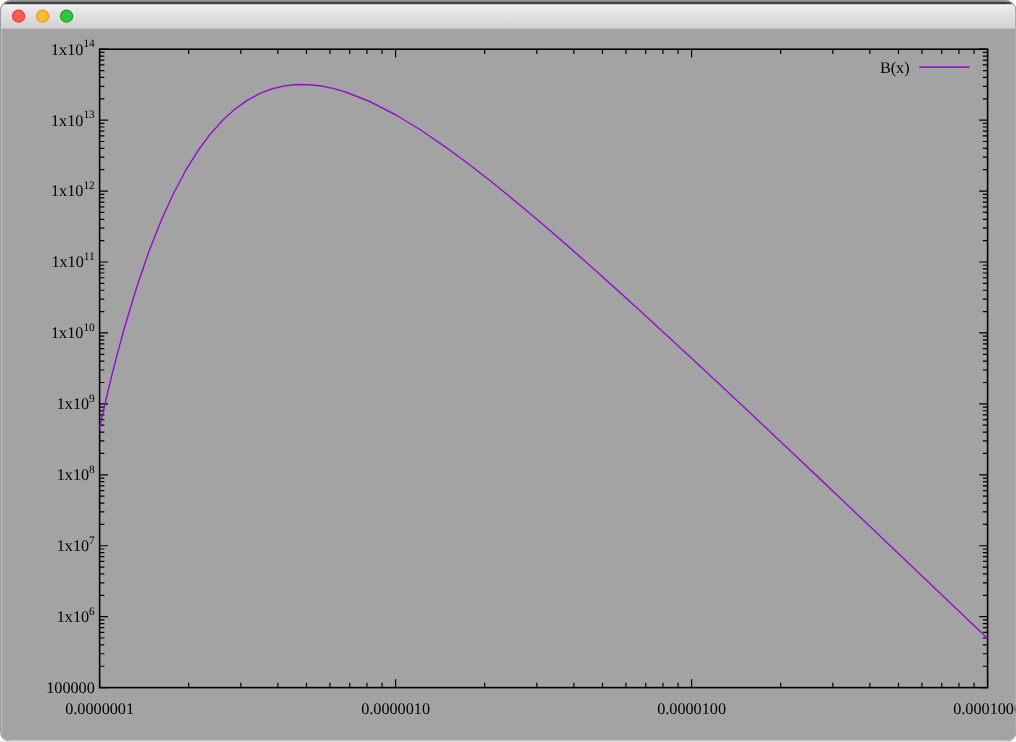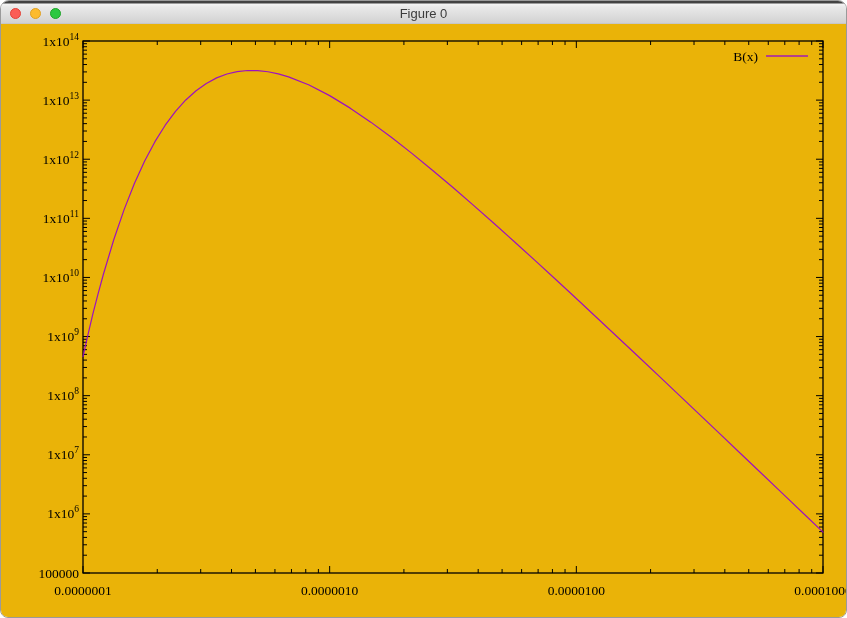--- a/index.html
+++ b/index.html
@@ -8,34 +8,33 @@
   .titlebar{position:relative;height:23px;
     background:linear-gradient(#424242 0px,#424242 2px,#f4f4f4 3px,#e9e9e9 6px,#d2d2d2 22px,#bcbcbc 23px);
     border-bottom:1px solid #a9a9a9;}
   .titlebar .title{position:absolute;left:0;right:0;top:4px;text-align:center;
     font-size:13px;color:#3c3c3c;line-height:18px;}
   .lights{position:absolute;left:9px;top:7px;display:flex;gap:9px;}
   .light{width:11px;height:11px;border-radius:50%;display:inline-block;box-sizing:border-box;}
   .light.red{background:#fb5d56;border:1px solid #e24238;}
   .light.yellow{background:#fcbb2f;border:1px solid #dfa023;}
   .light.green{background:#2bc840;border:1px solid #1fa328;}
-  .content{position:absolute;top:23px;left:0;right:0;bottom:0;background:#eab308;}
+  .content{position:absolute;top:23px;left:0;right:0;bottom:0;background:#a3a3a3;}
   svg text{font-family:"Liberation Serif","DejaVu Serif",serif;fill:#000000;}
 </style>
 </head>
 <body>
 
 <div class="window">
   <div class="titlebar">
     <div class="lights">
       <span class="light red"></span>
       <span class="light yellow"></span>
       <span class="light green"></span>
     </div>
-    <span class="title">Figure 0</span>
   </div>
   <div class="content">
     <svg id="plot" width="847" height="595" viewBox="0 23 847 595">
         <rect x="82" y="40" width="740" height="532" fill="none" stroke="#000000" stroke-width="1.3"></rect>
         <path d="M82,572V565M82,40V47M328.66666666666663,572V565M328.66666666666663,40V47M575.3333333333333,572V565M575.3333333333333,40V47M822,572V565M822,40V47M156.25406559711536,572V568M156.25406559711536,40V44M199.6899094975168,572V568M199.6899094975168,40V44M230.50813119423074,572V568M230.50813119423074,40V44M254.4126010695513,572V568M254.4126010695513,40V44M273.94397509463215,572V568M273.94397509463215,40V44M290.45751653685,572V568M290.45751653685,40V44M304.7621967913461,572V568M304.7621967913461,40V44M317.3798189950336,572V568M317.3798189950336,40V44M402.92073226378204,572V568M402.92073226378204,40V44M446.3565761641835,572V568M446.3565761641835,40V44M477.1747978608974,572V568M477.1747978608974,40V44M501.079267736218,572V568M501.079267736218,40V44M520.6106417612989,572V568M520.6106417612989,40V44M537.1241832035166,572V568M537.1241832035166,40V44M551.4288634580128,572V568M551.4288634580128,40V44M564.0464856617002,572V568M564.0464856617002,40V44M649.5873989304487,572V568M649.5873989304487,40V44M693.0232428308501,572V568M693.0232428308501,40V44M723.8414645275641,572V568M723.8414645275641,40V44M747.7459344028847,572V568M747.7459344028847,40V44M767.2773084279655,572V568M767.2773084279655,40V44M783.7908498701835,572V568M783.7908498701835,40V44M798.0955301246795,572V568M798.0955301246795,40V44M810.713152328367,572V568M810.713152328367,40V44M82,40H89M822,40H815M82,99.11111111111111H89M822,99.11111111111111H815M82,158.22222222222223H89M822,158.22222222222223H815M82,217.33333333333334H89M822,217.33333333333334H815M82,276.44444444444446H89M822,276.44444444444446H815M82,335.55555555555554H89M822,335.55555555555554H815M82,394.6666666666667H89M822,394.6666666666667H815M82,453.77777777777777H89M822,453.77777777777777H815M82,512.8888888888889H89M822,512.8888888888889H815M82,572H89M822,572H815M82,554.2057824785292H86M822,554.2057824785292H818M82,543.7968324987933H86M822,543.7968324987933H818M82,536.4115649570583H86M822,536.4115649570583H818M82,530.6831064103598H86M822,530.6831064103598H818M82,526.0026149773223H86M822,526.0026149773223H818M82,522.0453158569351H86M822,522.0453158569351H818M82,518.6173474355874H86M822,518.6173474355874H818M82,515.5936649975865H86M822,515.5936649975865H818M82,495.094671367418H86M822,495.094671367418H818M82,484.6857213876822H86M822,484.6857213876822H818M82,477.3004538459471H86M822,477.3004538459471H818M82,471.57199529924867H86M822,471.57199529924867H818M82,466.8915038662113H86M822,466.8915038662113H818M82,462.93420474582393H86M822,462.93420474582393H818M82,459.5062363244762H86M822,459.5062363244762H818M82,456.48255388647544H86M822,456.48255388647544H818M82,435.9835602563069H86M822,435.9835602563069H818M82,425.57461027657104H86M822,425.57461027657104H818M82,418.18934273483603H86M822,418.18934273483603H818M82,412.4608841881375H86M822,412.4608841881375H818M82,407.78039275510014H86M822,407.78039275510014H818M82,403.82309363471285H86M822,403.82309363471285H818M82,400.3951252133651H86M822,400.3951252133651H818M82,397.3714427753643H86M822,397.3714427753643H818M82,376.8724491451958H86M822,376.8724491451958H818M82,366.46349916545995H86M822,366.46349916545995H818M82,359.0782316237249H86M822,359.0782316237249H818M82,353.34977307702644H86M822,353.34977307702644H818M82,348.66928164398905H86M822,348.66928164398905H818M82,344.7119825236017H86M822,344.7119825236017H818M82,341.284014102254H86M822,341.284014102254H818M82,338.2603316642532H86M822,338.2603316642532H818M82,317.7613380340847H86M822,317.7613380340847H818M82,307.3523880543488H86M822,307.3523880543488H818M82,299.9671205126138H86M822,299.9671205126138H818M82,294.2386619659153H86M822,294.2386619659153H818M82,289.55817053287797H86M822,289.55817053287797H818M82,285.6008714124906H86M822,285.6008714124906H818M82,282.1729029911429H86M822,282.1729029911429H818M82,279.1492205531421H86M822,279.1492205531421H818M82,258.65022692297356H86M822,258.65022692297356H818M82,248.24127694323772H86M822,248.24127694323772H818M82,240.85600940150266H86M822,240.85600940150266H818M82,235.1275508548042H86M822,235.1275508548042H818M82,230.44705942176682H86M822,230.44705942176682H818M82,226.48976030137948H86M822,226.48976030137948H818M82,223.06179188003176H86M822,223.06179188003176H818M82,220.038109442031H86M822,220.038109442031H818M82,199.53911581186244H86M822,199.53911581186244H818M82,189.1301658321266H86M822,189.1301658321266H818M82,181.74489829039155H86M822,181.74489829039155H818M82,176.0164397436931H86M822,176.0164397436931H818M82,171.3359483106557H86M822,171.3359483106557H818M82,167.37864919026836H86M822,167.37864919026836H818M82,163.95068076892065H86M822,163.95068076892065H818M82,160.9269983309199H86M822,160.9269983309199H818M82,140.42800470075133H86M822,140.42800470075133H818M82,130.0190547210155H86M822,130.0190547210155H818M82,122.63378717928043H86M822,122.63378717928043H818M82,116.905328632582H86M822,116.905328632582H818M82,112.22483719954461H86M822,112.22483719954461H818M82,108.26753807915726H86M822,108.26753807915726H818M82,104.83956965780955H86M822,104.83956965780955H818M82,101.81588721980879H86M822,101.81588721980879H818M82,81.31689358964022H86M822,81.31689358964022H818M82,70.9079436099044H86M822,70.9079436099044H818M82,63.52267606816933H86M822,63.52267606816933H818M82,57.79421752147089H86M822,57.79421752147089H818M82,53.113726088433495H86M822,53.113726088433495H818M82,49.15642696804615H86M822,49.15642696804615H818M82,45.728458546698434H86M822,45.728458546698434H818M82,42.704776108697665H86M822,42.704776108697665H818" stroke="#000000" stroke-width="1" fill="none"></path>
         <text x="78" y="44.5" text-anchor="end" font-size="13.5"><tspan>1x10</tspan><tspan dy="-6" font-size="9.5">14</tspan></text>
         <text x="78" y="103.61111111111111" text-anchor="end" font-size="13.5"><tspan>1x10</tspan><tspan dy="-6" font-size="9.5">13</tspan></text>
         <text x="78" y="162.72222222222223" text-anchor="end" font-size="13.5"><tspan>1x10</tspan><tspan dy="-6" font-size="9.5">12</tspan></text>
         <text x="78" y="221.83333333333334" text-anchor="end" font-size="13.5"><tspan>1x10</tspan><tspan dy="-6" font-size="9.5">11</tspan></text>
         <text x="78" y="280.94444444444446" text-anchor="end" font-size="13.5"><tspan>1x10</tspan><tspan dy="-6" font-size="9.5">10</tspan></text>

